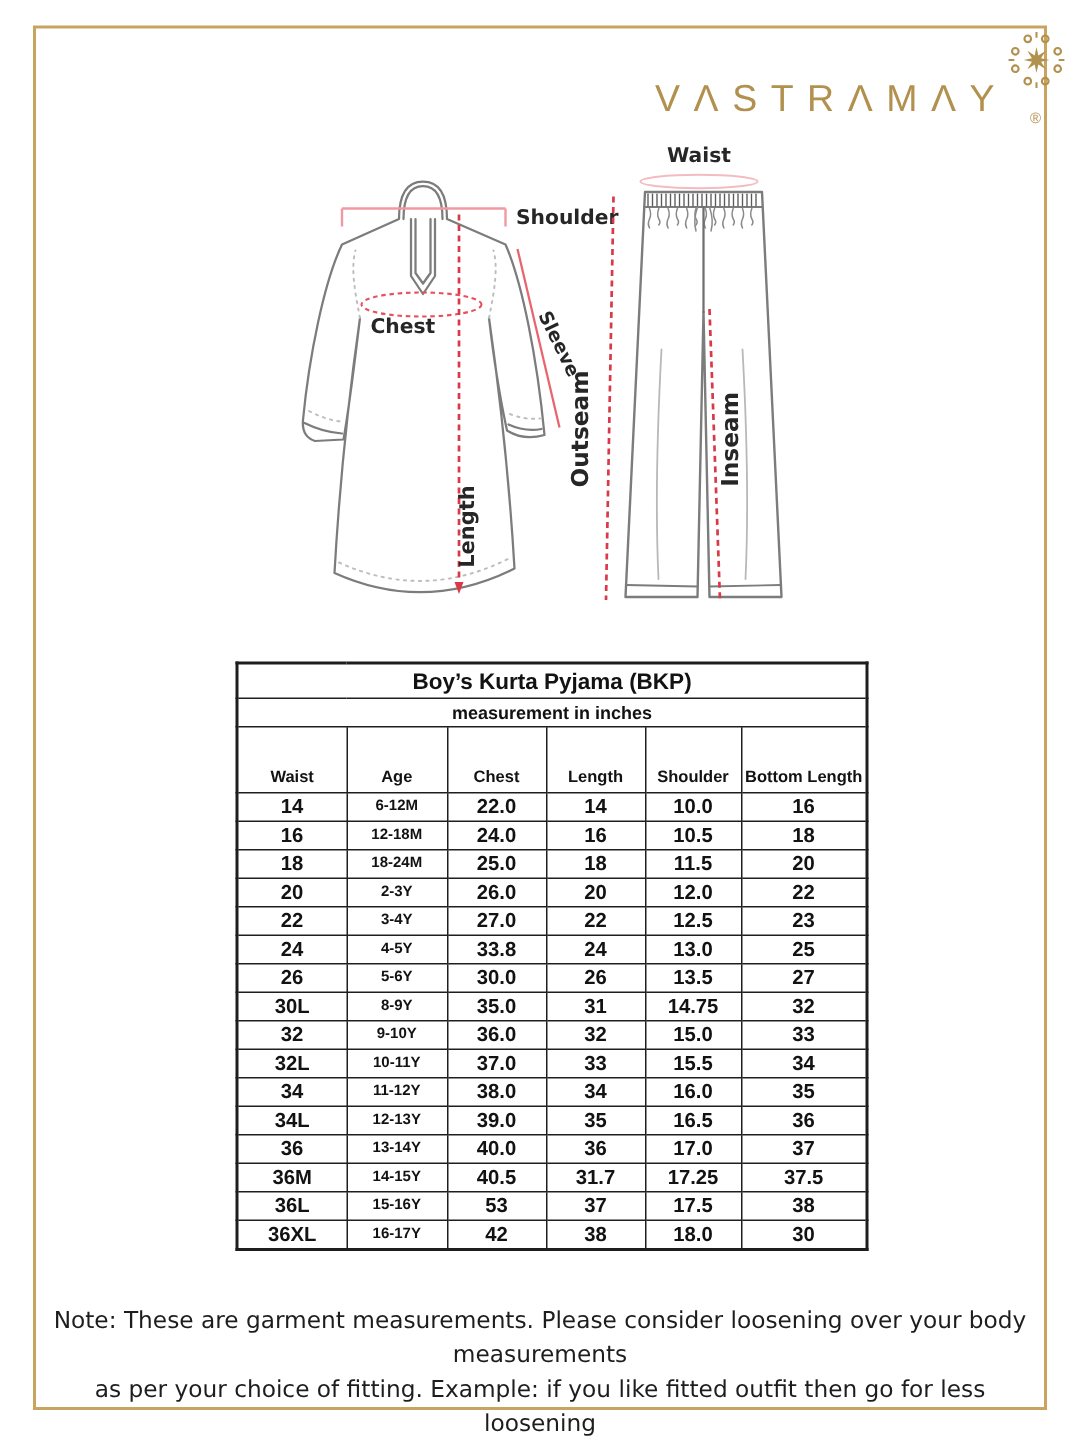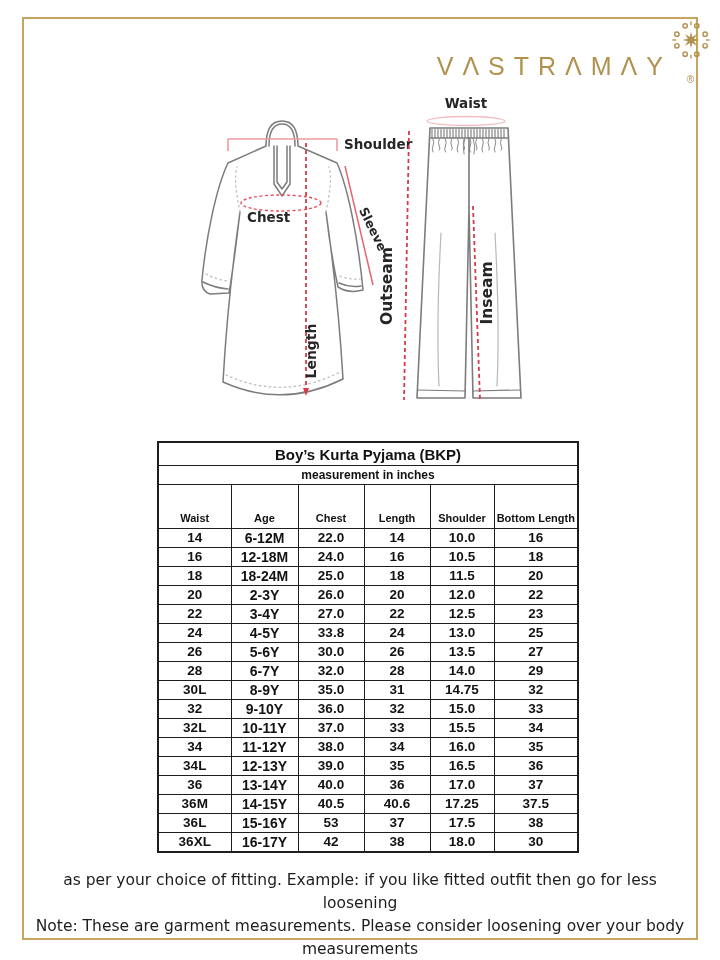--- a/index.html
+++ b/index.html
@@ -38,21 +38,21 @@
   }
   .title-row th{font-size:15px;font-weight:bold;height:22px;}
   .subtitle-row th{font-size:12px;font-weight:bold;height:18px;}
   .cols th{
     font-size:11px;font-weight:bold;height:40px;vertical-align:bottom;
     padding-bottom:3px;line-height:1.18;
   }
   .size-table tbody td{
     font-size:13.5px;font-weight:bold;height:18px;line-height:18px;
   }
-  .size-table tbody td:nth-child(2){font-size:14px;text-align:center;}
+  .size-table tbody td:nth-child(2){font-size:10px;text-align:center;}
   
   .note{
     position:absolute;top:869px;left:30px;right:30px;text-align:center;
     font-size:15.5px;line-height:23px;color:#1d1d1d;
     font-family:"DejaVu Sans","Liberation Sans",sans-serif;
   }
 </style>
 </head>
 <body>
 
@@ -264,28 +264,20 @@
       </tr>
       <tr>
         <td>26</td>
         <td>5-6Y</td>
         <td>30.0</td>
         <td>26</td>
         <td>13.5</td>
         <td>27</td>
       </tr>
       <tr>
-        <td>28</td>
-        <td>6-7Y</td>
-        <td>32.0</td>
-        <td>28</td>
-        <td>14.0</td>
-        <td>29</td>
-      </tr>
-      <tr>
         <td>30L</td>
         <td>8-9Y</td>
         <td>35.0</td>
         <td>31</td>
         <td>14.75</td>
         <td>32</td>
       </tr>
       <tr>
         <td>32</td>
         <td>9-10Y</td>
@@ -323,21 +315,21 @@
         <td>13-14Y</td>
         <td>40.0</td>
         <td>36</td>
         <td>17.0</td>
         <td>37</td>
       </tr>
       <tr>
         <td>36M</td>
         <td>14-15Y</td>
         <td>40.5</td>
-        <td>40.6</td>
+        <td>31.7</td>
         <td>17.25</td>
         <td>37.5</td>
       </tr>
       <tr>
         <td>36L</td>
         <td>15-16Y</td>
         <td>53</td>
         <td>37</td>
         <td>17.5</td>
         <td>38</td>
@@ -347,15 +339,15 @@
         <td>16-17Y</td>
         <td>42</td>
         <td>38</td>
         <td>18.0</td>
         <td>30</td>
       </tr>
     </tbody>
 </table>
 
 <div class="note">
+  <div>Note: These are garment measurements. Please consider loosening over your body measurements</div>
   <div>as per your choice of fitting. Example: if you like fitted outfit then go for less loosening</div>
-  <div>Note: These are garment measurements. Please consider loosening over your body measurements</div>
 </div>
 
 </body></html>

